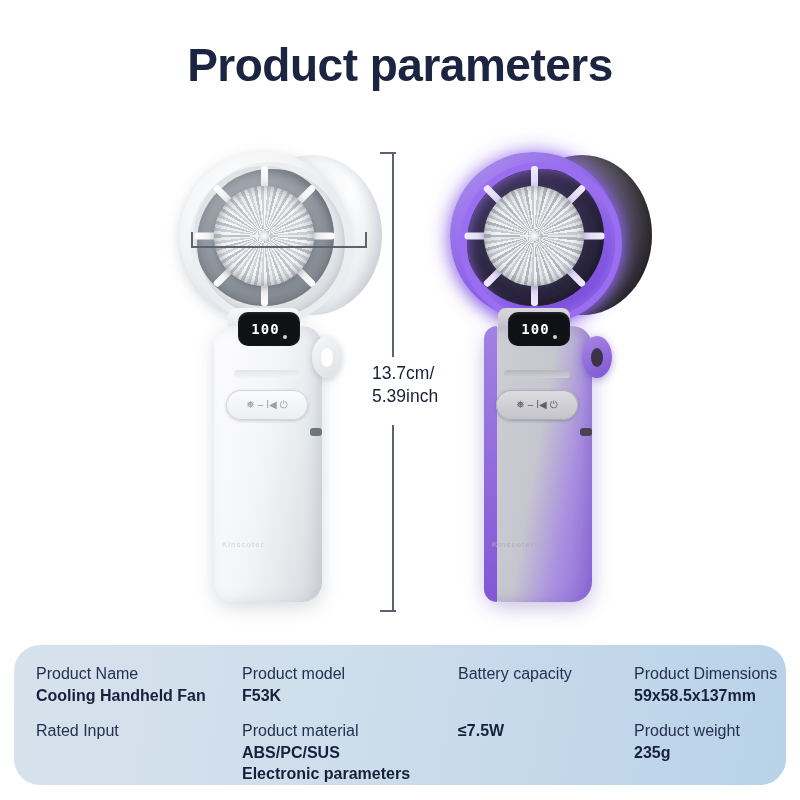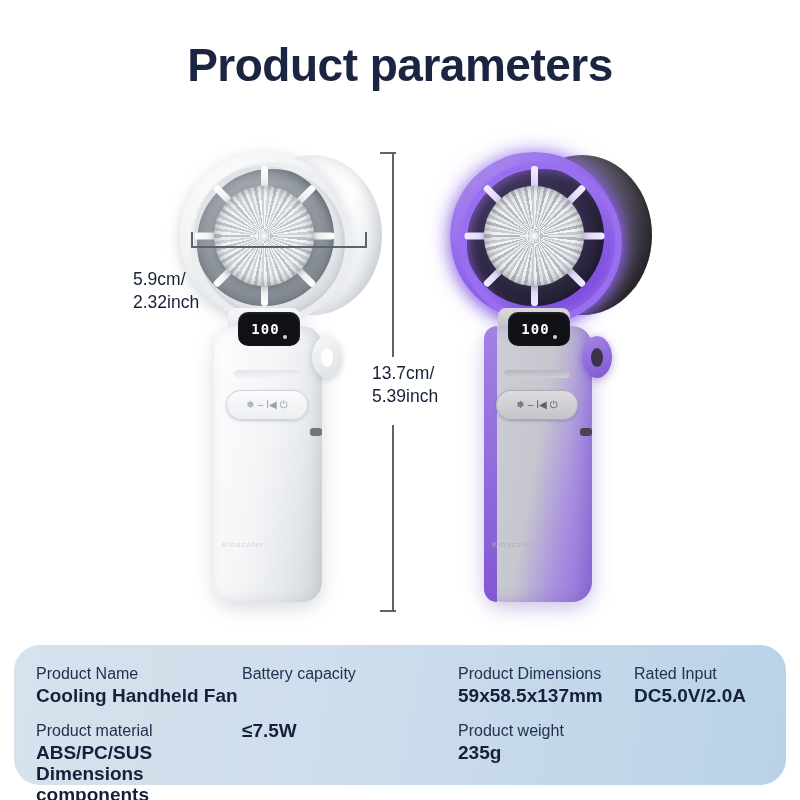--- a/index.html
+++ b/index.html
@@ -244,21 +244,21 @@
     display:grid;
     grid-template-columns:206px 216px 176px 174px;
     column-gap:0;row-gap:14px;
     padding-left:22px;
   }
   .spec-cell{}
   .spec-label{
     font-size:16px;color:#243050;line-height:22px;
   }
   .spec-value{
-    font-size:19px;font-weight:bold;color:#16203c;line-height:21px;
+    font-size:16px;font-weight:bold;color:#16203c;line-height:21px;
     white-space:pre-line;
   }
 </style>
 </head>
 <body>
 
 <div id="stage">
 
   <div class="page-title">Product parameters</div>
 
@@ -327,51 +327,52 @@
       <span class="ctrl-ico">I◀</span>
       <span class="ctrl-ico">⏻</span>
     </div>
     <div class="port"></div>
     <div class="brand">Kinscoter</div>
   </div>
 
   <div class="rule" id="w-rule"></div>
   <div class="rule" id="w-cap-l"></div>
   <div class="rule" id="w-cap-r"></div>
-  <div class="dim-text" id="dim-width-text">5.9cm/
-2.32inch</div>
 
   <div class="rule" id="h-rule-top"></div>
   <div class="rule" id="h-rule-bot"></div>
   <div class="rule" id="h-cap-t"></div>
   <div class="rule" id="h-cap-b"></div>
   <div class="dim-text" id="dim-height-text">13.7cm/
 5.39inch</div>
 
   <div class="spec-panel">
     <div class="spec-grid" id="spec-grid">
         <div class="spec-cell">
           <div class="spec-label">Product Name</div>
           <div class="spec-value">Cooling Handheld Fan</div>
         </div>
         <div class="spec-cell">
+          <div class="spec-label">Product model</div>
+          <div class="spec-value">F53K</div>
+        </div>
+        <div class="spec-cell">
           <div class="spec-label">Battery capacity</div>
         </div>
         <div class="spec-cell">
           <div class="spec-label">Product Dimensions</div>
           <div class="spec-value">59x58.5x137mm</div>
         </div>
         <div class="spec-cell">
           <div class="spec-label">Rated Input</div>
-          <div class="spec-value">DC5.0V/2.0A</div>
         </div>
         <div class="spec-cell">
           <div class="spec-label">Product material</div>
           <div class="spec-value">ABS/PC/SUS
-Dimensions components</div>
+Electronic parameters</div>
         </div>
         <div class="spec-cell">
           <div class="spec-value">≤7.5W</div>
         </div>
         <div class="spec-cell">
           <div class="spec-label">Product weight</div>
           <div class="spec-value">235g</div>
         </div>
       </div>
   </div>

